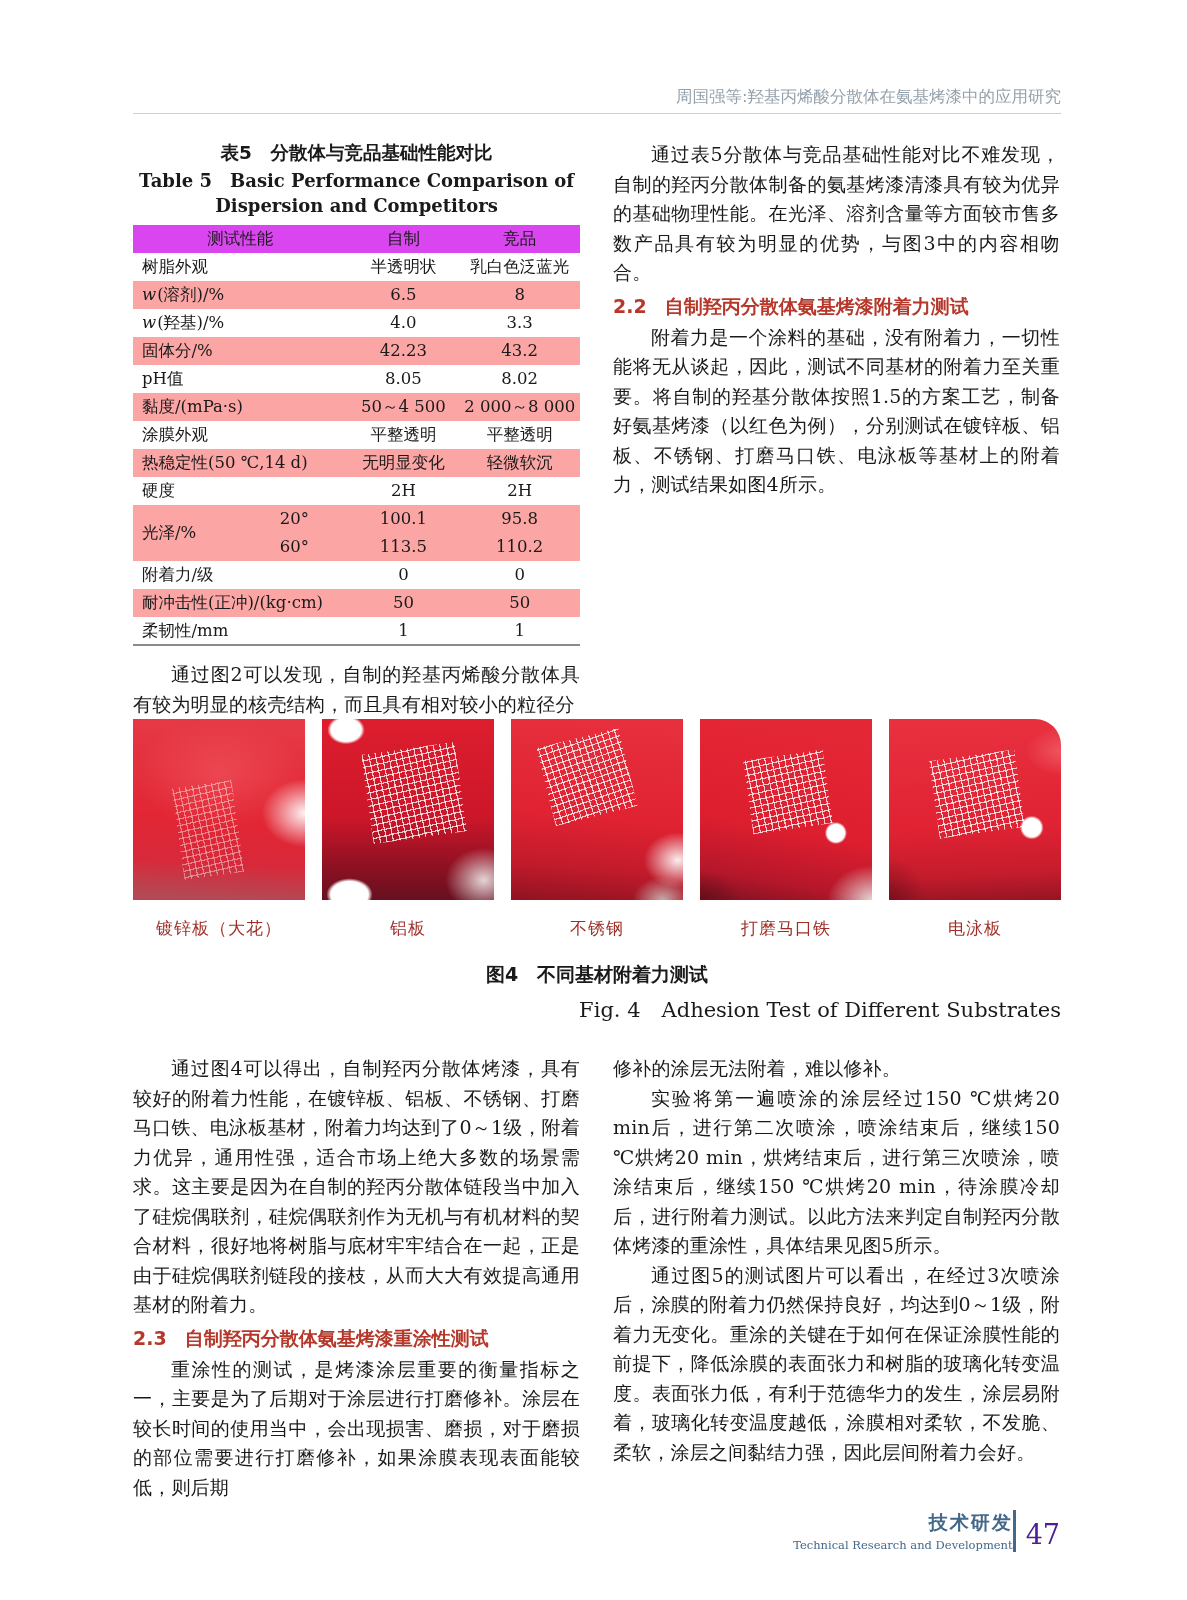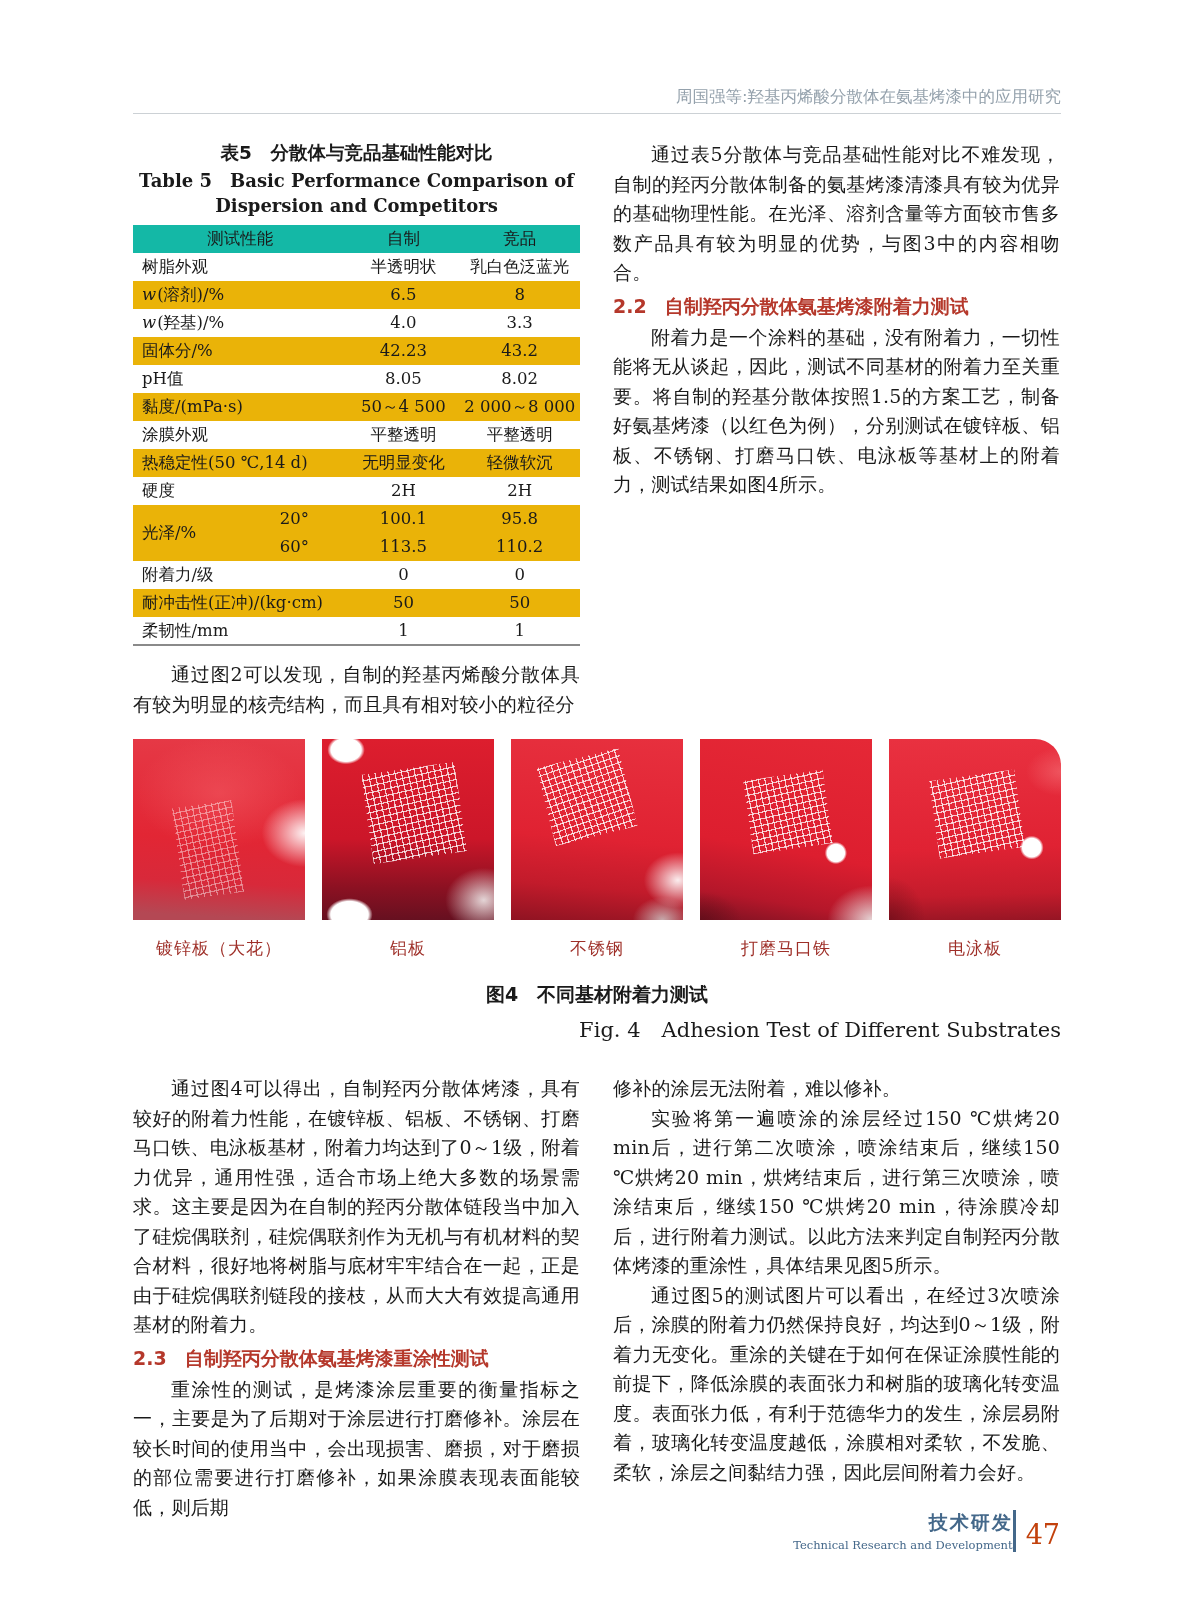--- a/index.html
+++ b/index.html
@@ -51,30 +51,30 @@
     text-align:center; font-weight:bold; font-size:18px; line-height:25px;
     margin-top:2px; margin-bottom:7px;
   }
 
   
   table.t5 { width:100%; border-collapse:collapse; table-layout:fixed; font-size:16.5px; }
   table.t5 td { height:28px; padding:1px 4px; vertical-align:middle; line-height:20px; }
   table.t5 .lbl { text-align:left; padding-left:9px; }
   table.t5 .val { text-align:center; }
   table.t5 .angle { text-align:left; padding-left:26px; }
-  table.t5 tr.head td { background:#14b8a6; text-align:center; padding-left:4px; }
-  table.t5 tr.shade td { background:#eab308; }
+  table.t5 tr.head td { background:#d946ef; text-align:center; padding-left:4px; }
+  table.t5 tr.shade td { background:#fca5a5; }
   table.t5 { border-bottom:2px solid #8a8a8a; }
   table.t5 i { font-style:italic; margin-right:1px; }
   .c-lbl { width:27%; } .c-ang { width:21%; } .c-self { width:25%; } .c-comp { width:27%; }
 
   .note-par { margin-top:14px; }
 
   
-  .figure4 { margin-top:20px; }
+  .figure4 { margin-top:0; }
   .panels { display:flex; gap:17px; }
   .panel-col { width:172px; display:flex; flex-direction:column; align-items:center; }
   .panel { position:relative; width:172px; height:181px; overflow:hidden; }
   .hatch {
     position:absolute;
     background-image:
       repeating-linear-gradient(86deg, rgba(255,255,255,0.75) 0px, rgba(255,255,255,0.75) 1.2px, rgba(0,0,0,0) 1.2px, rgba(0,0,0,0) 6.5px),
       repeating-linear-gradient(-5deg, rgba(255,255,255,0.75) 0px, rgba(255,255,255,0.75) 1.2px, rgba(0,0,0,0) 1.2px, rgba(0,0,0,0) 6.5px);
     transform:rotate(-8deg);
   }
@@ -126,21 +126,21 @@
     position:absolute; right:127px; bottom:48px;
     display:flex; align-items:center;
   }
   .footer-labels { text-align:right; }
   .footer-cn {
     font-family:"DejaVu Sans","Liberation Sans",sans-serif;
     font-weight:bold; font-size:19px; color:#44688a; letter-spacing:2px;
   }
   .footer-en { font-size:11.5px; color:#44688a; margin-top:2px; }
   .footer-divider { width:3px; height:42px; background:#44688a; }
-  .footer-page { font-size:27px; color:#c2410c; padding-left:10px; padding-top:6px; }
+  .footer-page { font-size:27px; color:#4c1d95; padding-left:10px; padding-top:6px; }
 </style>
 </head>
 <body>
 
 <div class="page">
   <div class="content">
 
     <div class="running-head">周国强等:羟基丙烯酸分散体在氨基烤漆中的应用研究</div>
 
     <div class="cols top-section">

